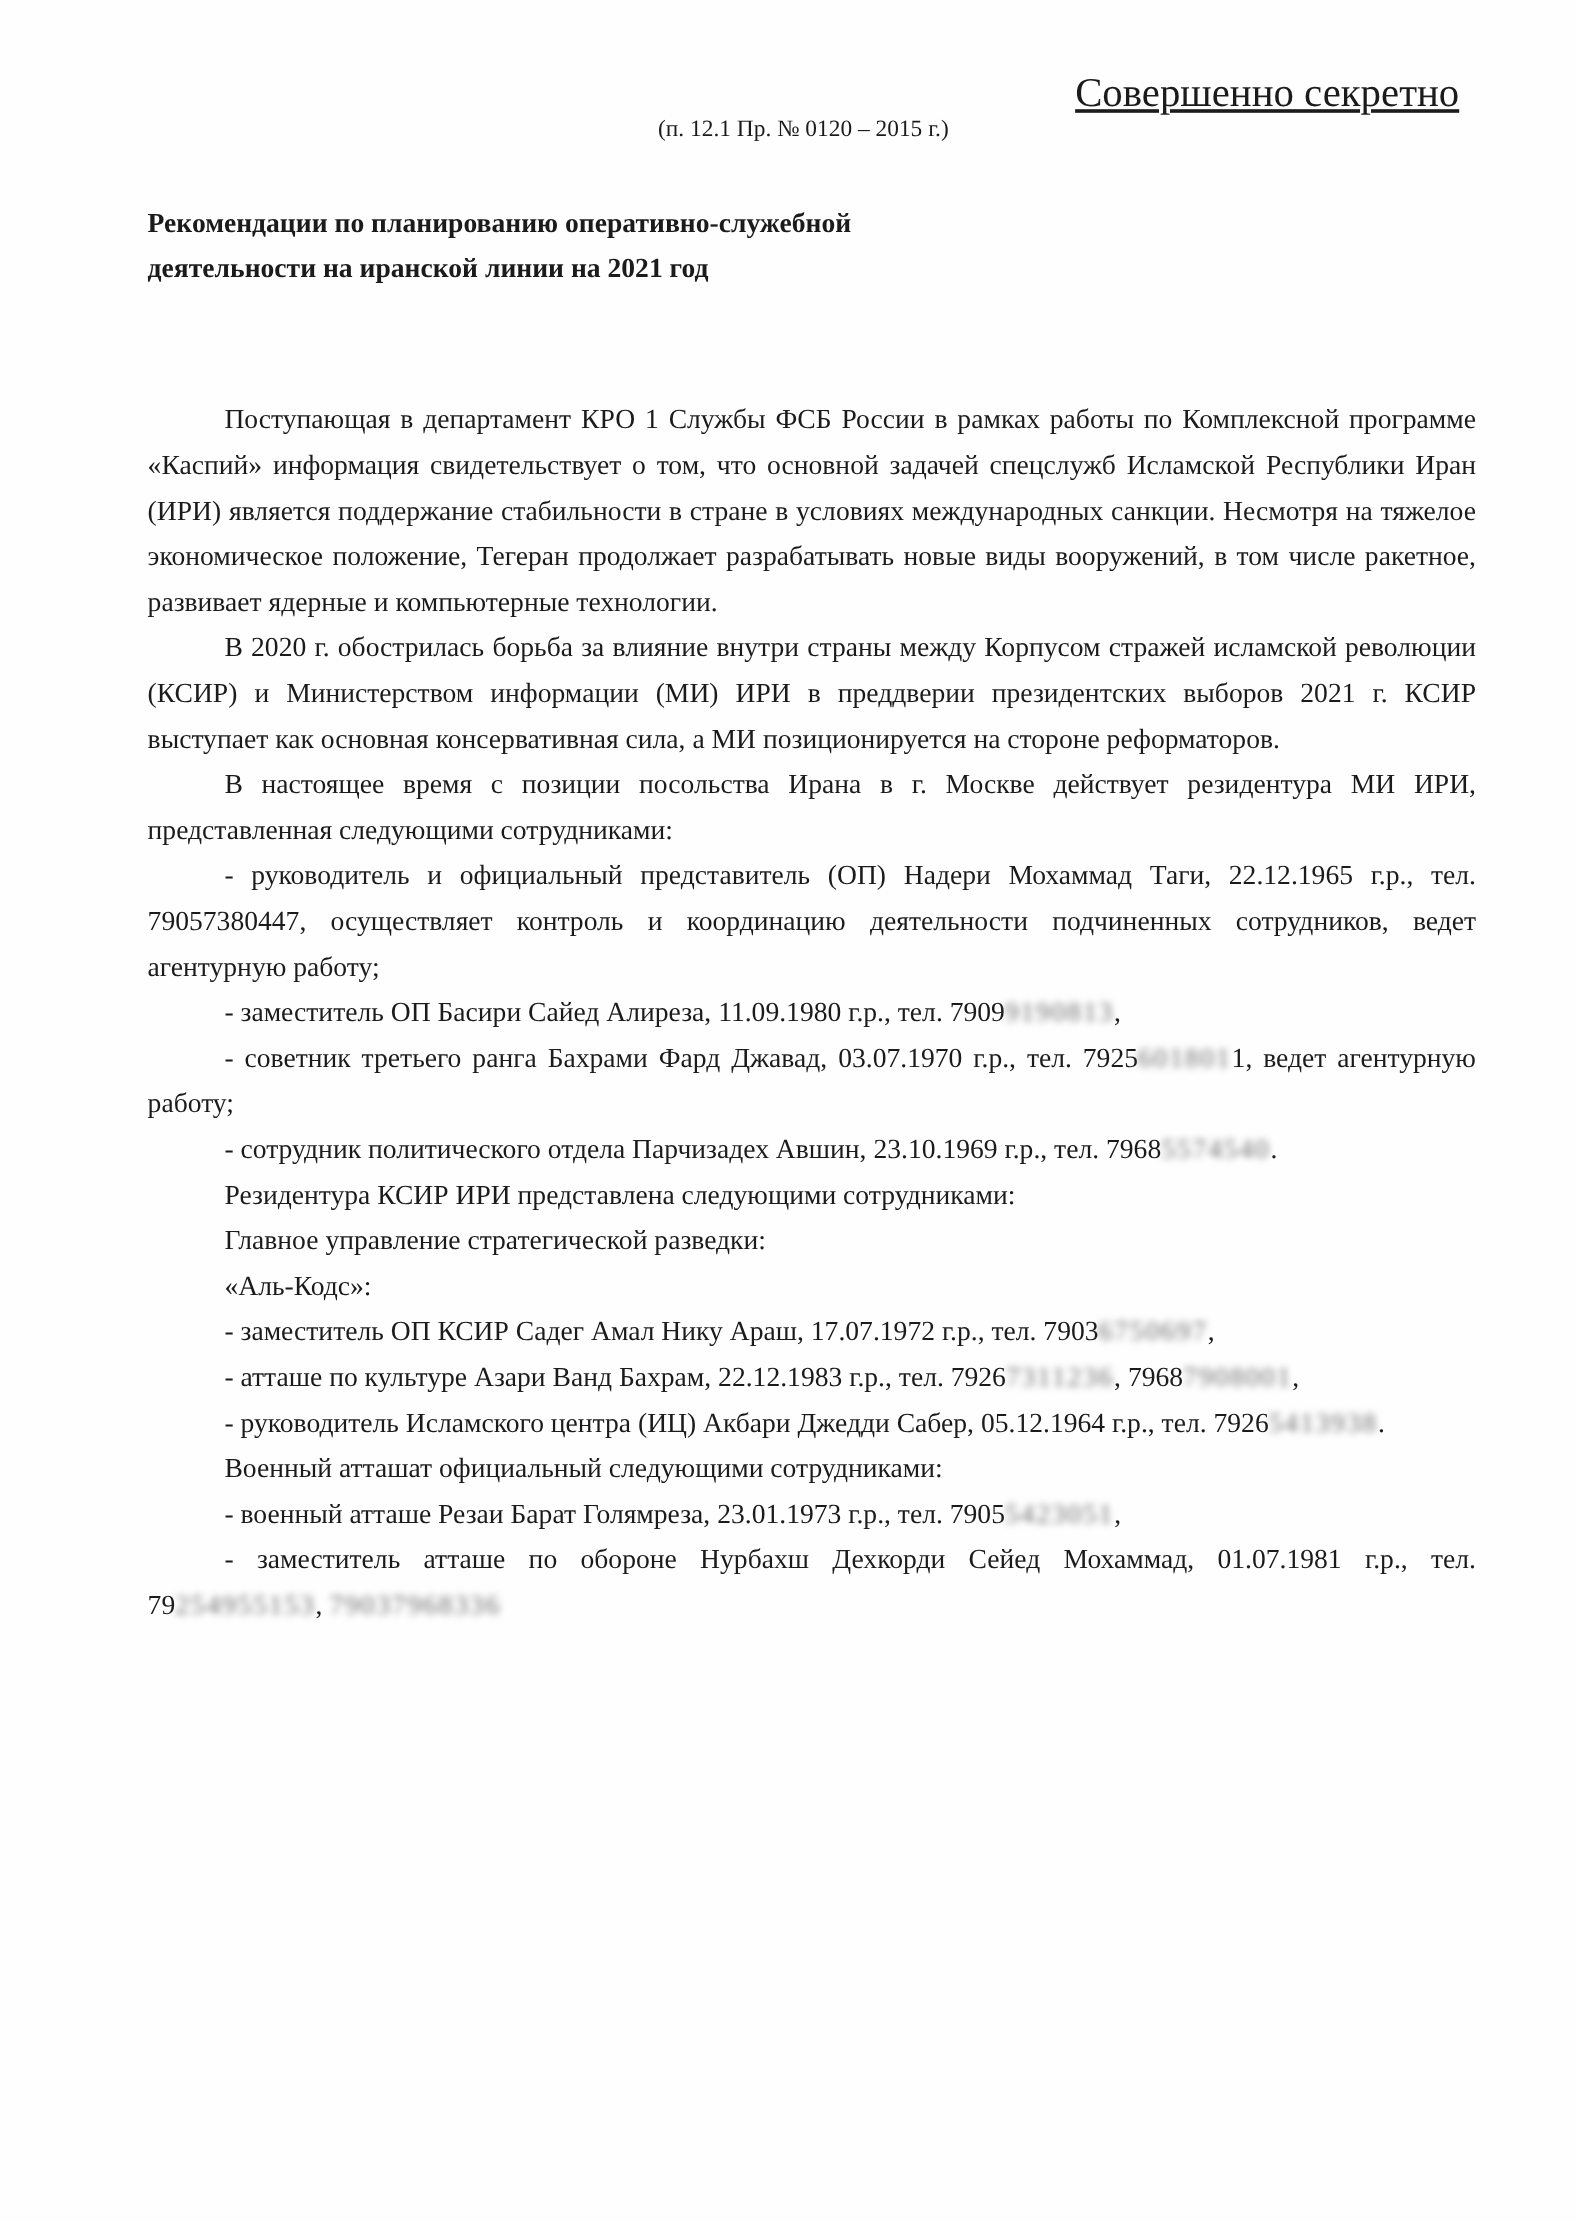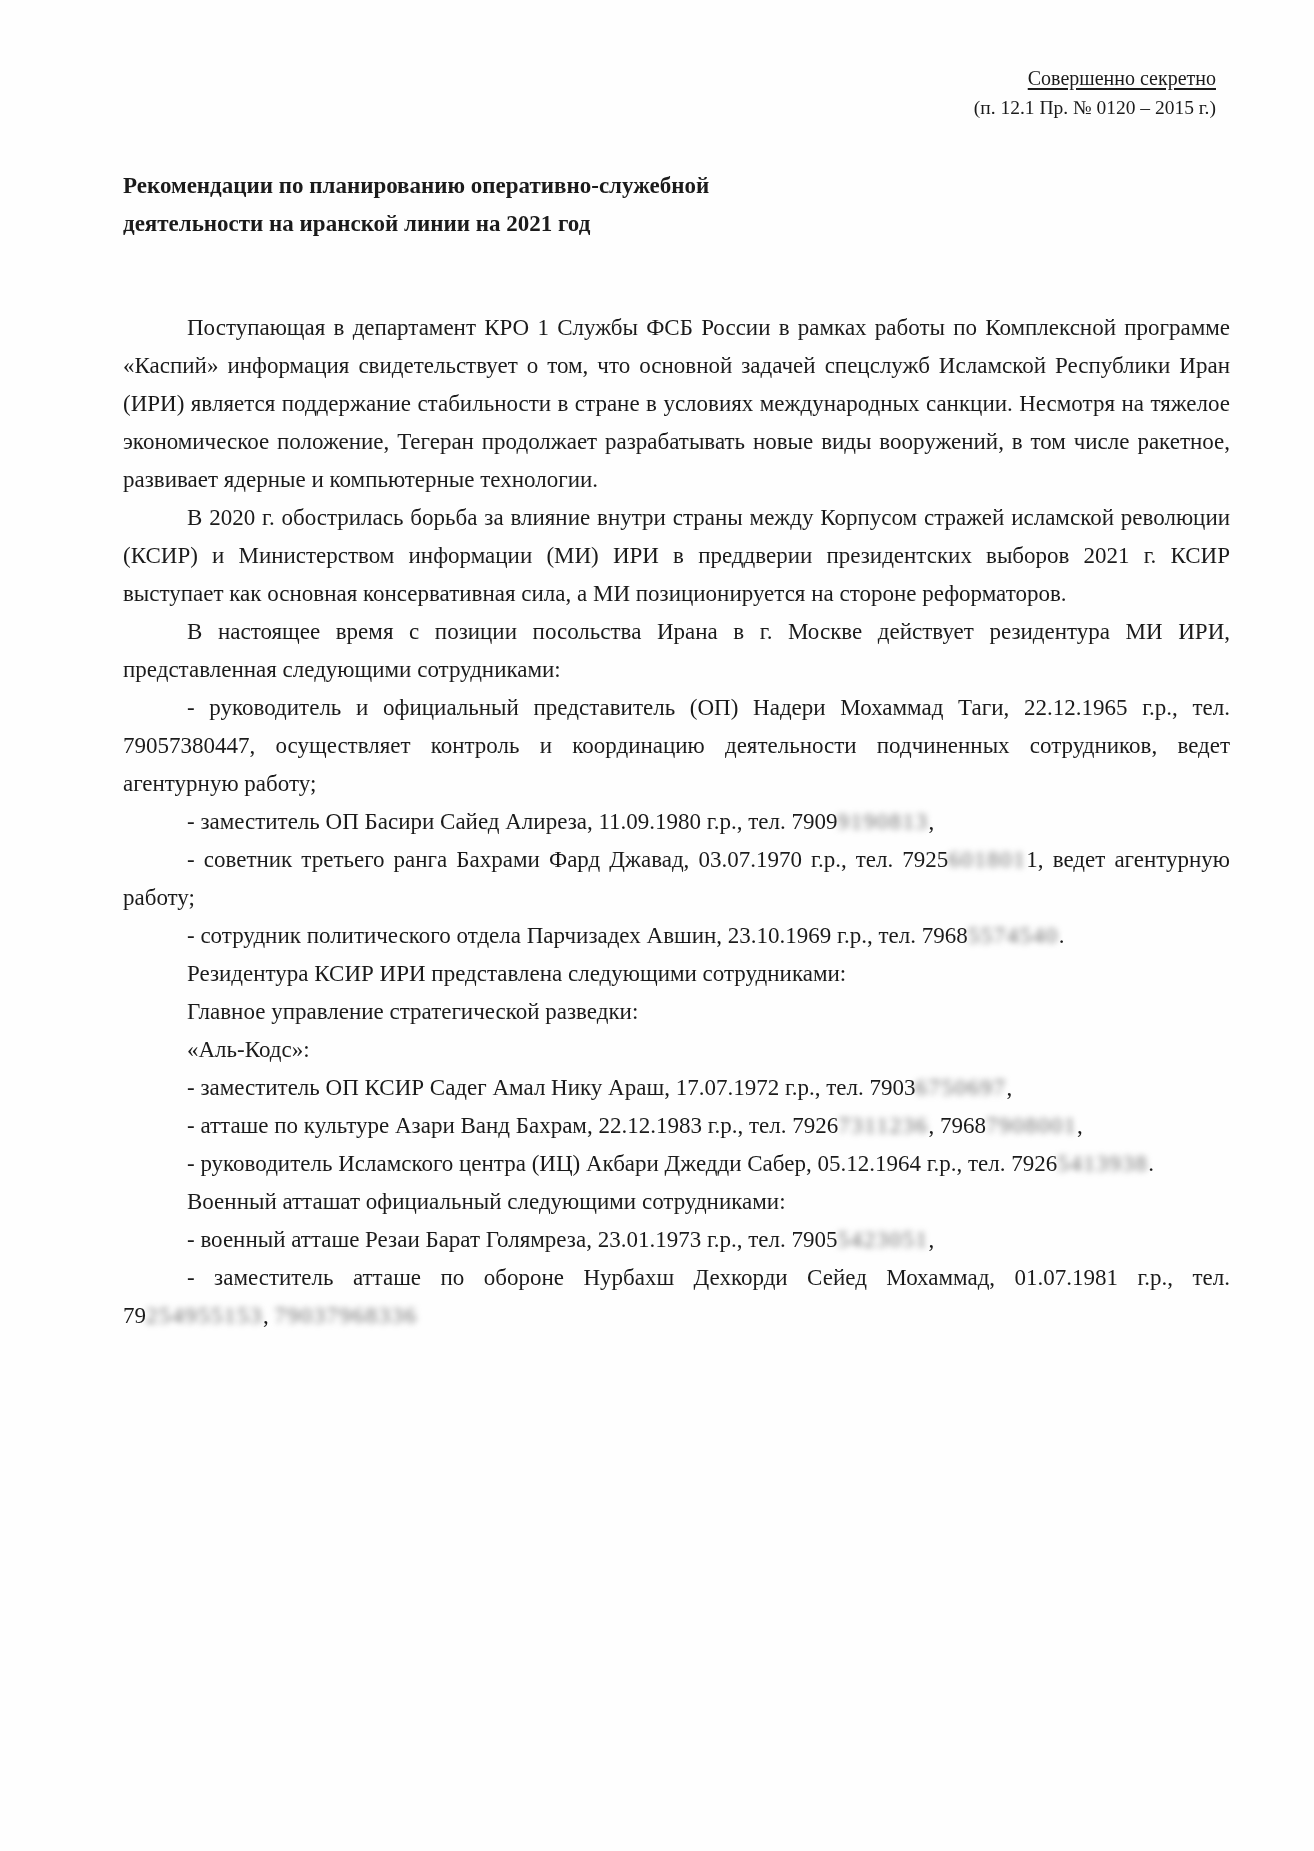--- a/index.html
+++ b/index.html
@@ -17,40 +17,41 @@
     font-family: "Liberation Serif", "DejaVu Serif", serif;
     font-size: 23px;
     line-height: 38px;
     padding: 62px 84px 40px 123px;
   }
   .stamp {
     text-align: right;
     padding-right: 14px;
   }
   .stamp-line1 {
-    font-size: 20px;
+    font-size: 34px;
     line-height: 32px;
     text-decoration: underline;
     text-underline-offset: 3px;
     text-align: right;
   }
   .stamp-line2 {
     font-size: 19.5px;
     line-height: 26px;
     margin-top: 1px;
+    text-align: center;
   }
   .doc-title {
     margin-top: 46px;
     font-weight: bold;
   }
   .doc-title .title-line {
     line-height: 38px;
   }
   .doc-body {
-    margin-top: 66px;
+    margin-top: 88px;
     width: 1107px;
   }
   .para {
     text-align: justify;
     text-justify: inter-word;
   }
   .para.indent {
     text-indent: 64px;
   }
   .redacted {

